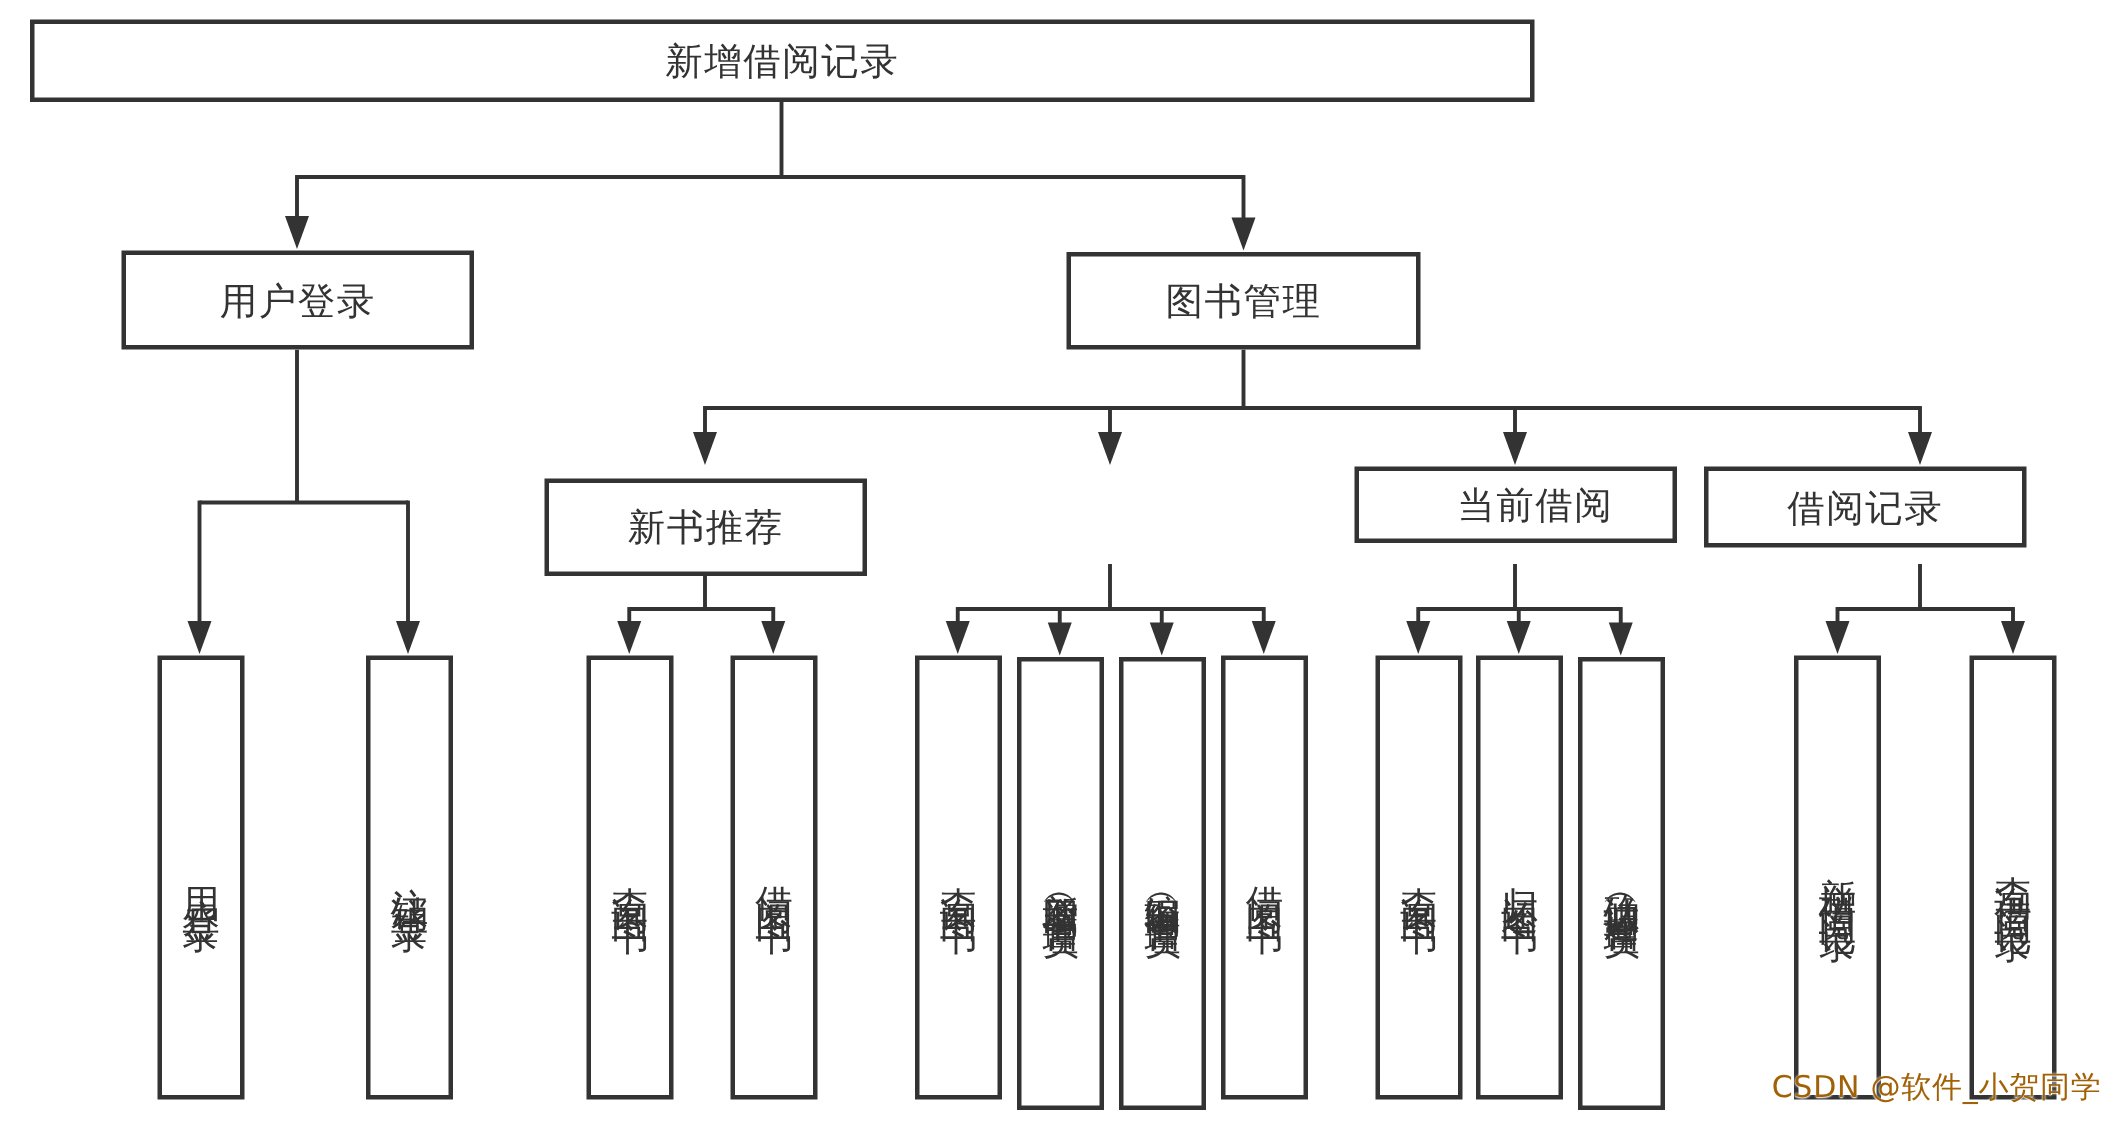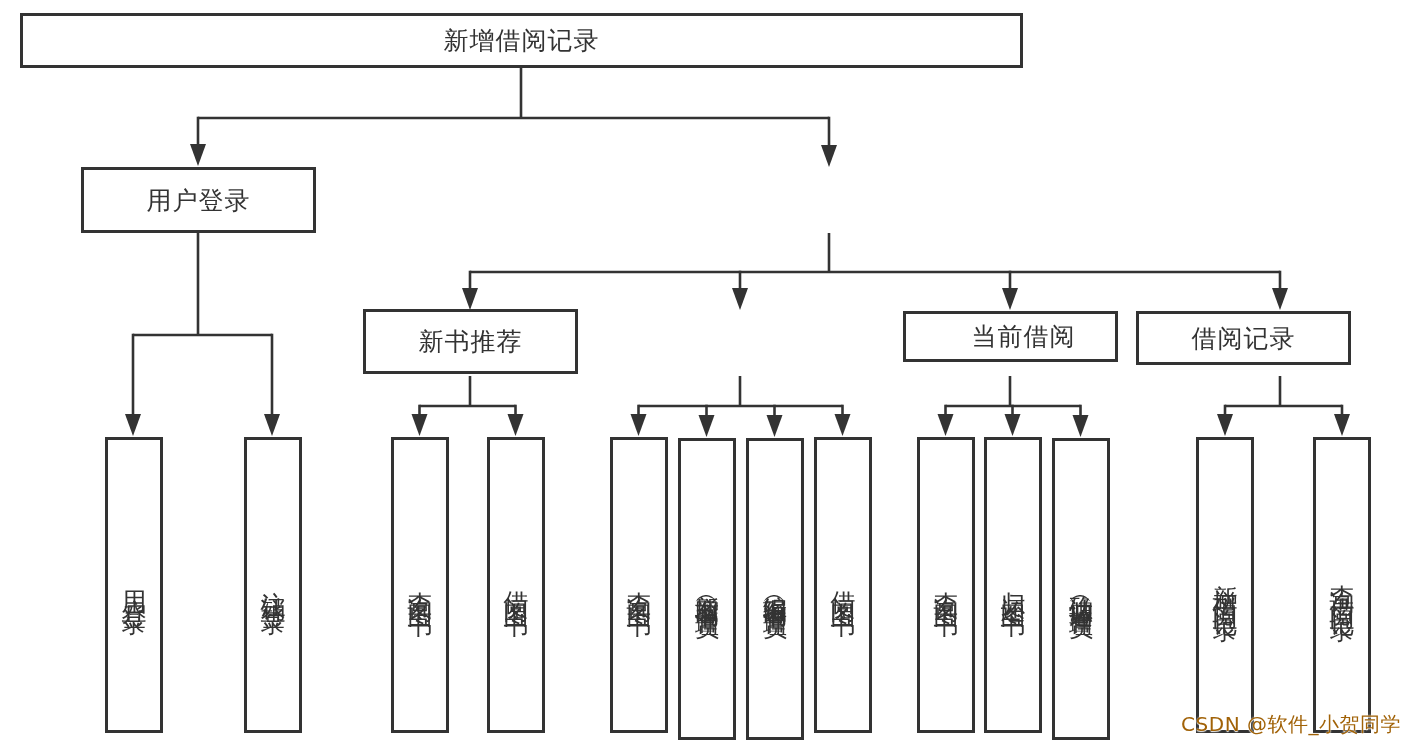--- a/index.html
+++ b/index.html
@@ -117,22 +117,23 @@
       <line x1="1225" y1="406" x2="1342" y2="406" stroke="#333333" stroke-width="2.6"></line>
       <line x1="1225" y1="404.7" x2="1225" y2="416" stroke="#333333" stroke-width="2.6"></line>
       <polygon points="1217,414 1233,414 1225,436" fill="#333333"></polygon>
       <line x1="1342" y1="404.7" x2="1342" y2="416" stroke="#333333" stroke-width="2.6"></line>
       <polygon points="1334,414 1350,414 1342,436" fill="#333333"></polygon>
     </svg>
 
   <div class="hbox" style="left:20px; top:13px; width:1003px; height:55px;">新增借阅记录</div>
 
   <div class="hbox" style="left:81px; top:167px; width:235px; height:66px;">用户登录</div>
+  <div class="hbox" style="left:711px; top:168px; width:236px; height:65px;">图书管理</div>
 
-  <div class="hbox" style="left:363px; top:309px; width:215px; height:65px;">新书推荐</div>
+  <div class="hbox" style="left:363px; top:319px; width:215px; height:65px;">新书推荐</div>
   <div class="hbox" style="left:903px; top:311px; width:215px; height:51px;padding-left:26px;">当前借阅</div>
   <div class="hbox" style="left:1136px; top:311px; width:215px; height:54px;">借阅记录</div>
 
   <div class="vbox" style="left:105px; top:437px; width:58px; height:296px;">用户登录</div>
   <div class="vbox" style="left:244px; top:437px; width:58px; height:296px;">注销登录</div>
 
   <div class="vbox" style="left:391px; top:437px; width:58px; height:296px;">查询图书</div>
   <div class="vbox" style="left:487px; top:437px; width:58px; height:296px;">借阅图书</div>
 
   <div class="vbox" style="left:610px; top:437px; width:58px; height:296px;">查询图书</div>

